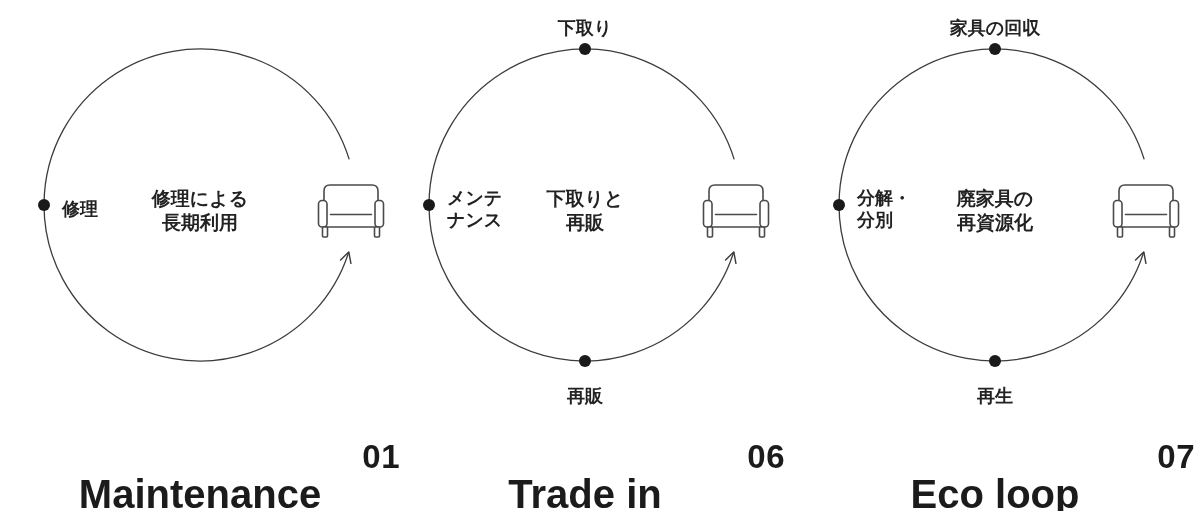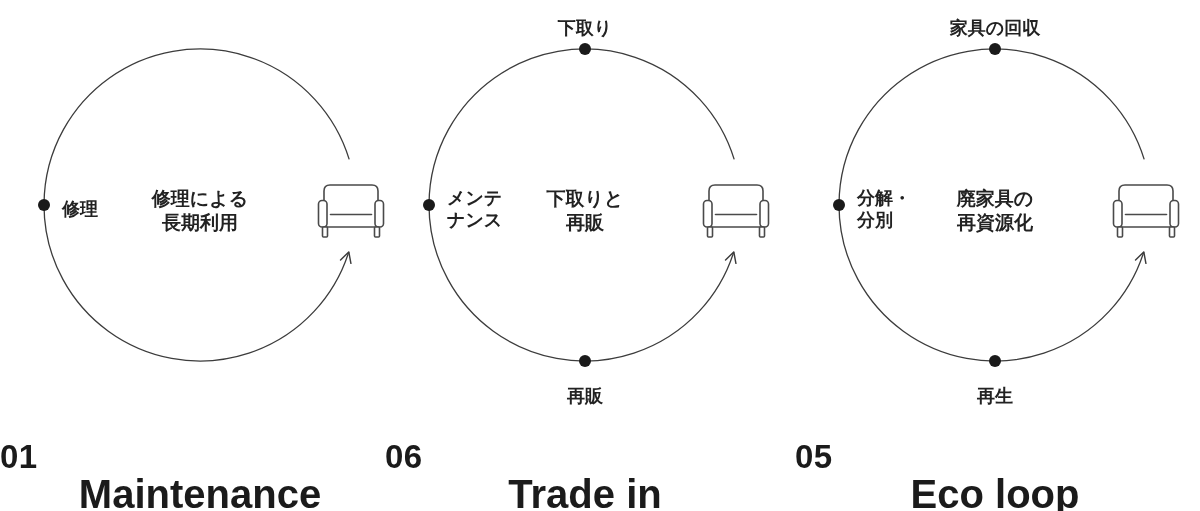--- a/index.html
+++ b/index.html
@@ -25,21 +25,21 @@
     fill: #222222;
     font-weight: 600;
     font-family: "Liberation Sans", "DejaVu Sans", sans-serif;
   }
   .t-center { font-size: 19px; text-anchor: middle; }
   .t-node   { font-size: 18px; }
   .t-mid    { text-anchor: middle; }
 
   .num {
     position: absolute; top: 440px; left: 0; width: 100%;
-    text-align: left; font-size: 33px; font-weight: 700;
+    text-align: right; font-size: 33px; font-weight: 700;
     color: #1b1b1b; line-height: 1; letter-spacing: 0.5px;
   }
   .name {
     position: absolute; top: 474px; left: 0; width: 100%;
     text-align: center; font-size: 40px; font-weight: 700;
     color: #1b1b1b; line-height: 1;
   }
 </style>
 </head>
 <body>
@@ -138,17 +138,17 @@
       <g class="chair" transform="translate(317,183)">
         <path d="M 7,44 L 7,8 Q 7,2 13,2 L 55,2 Q 61,2 61,8 L 61,44 Z"></path>
         <rect x="1.5" y="17.5" width="8.5" height="26.5" rx="3.5"></rect>
         <rect x="58" y="17.5" width="8.5" height="26.5" rx="3.5"></rect>
         <line x1="13.5" y1="31.5" x2="54.5" y2="31.5"></line>
         <rect x="5.5" y="44" width="5" height="10" rx="1"></rect>
         <rect x="57.5" y="44" width="5" height="10" rx="1"></rect>
       </g>
     </svg>
 
-    <div class="num">05</div>
+    <div class="num">07</div>
     <div class="name">Eco loop</div>
   </section>
 
 </div>
 
 </body></html>

